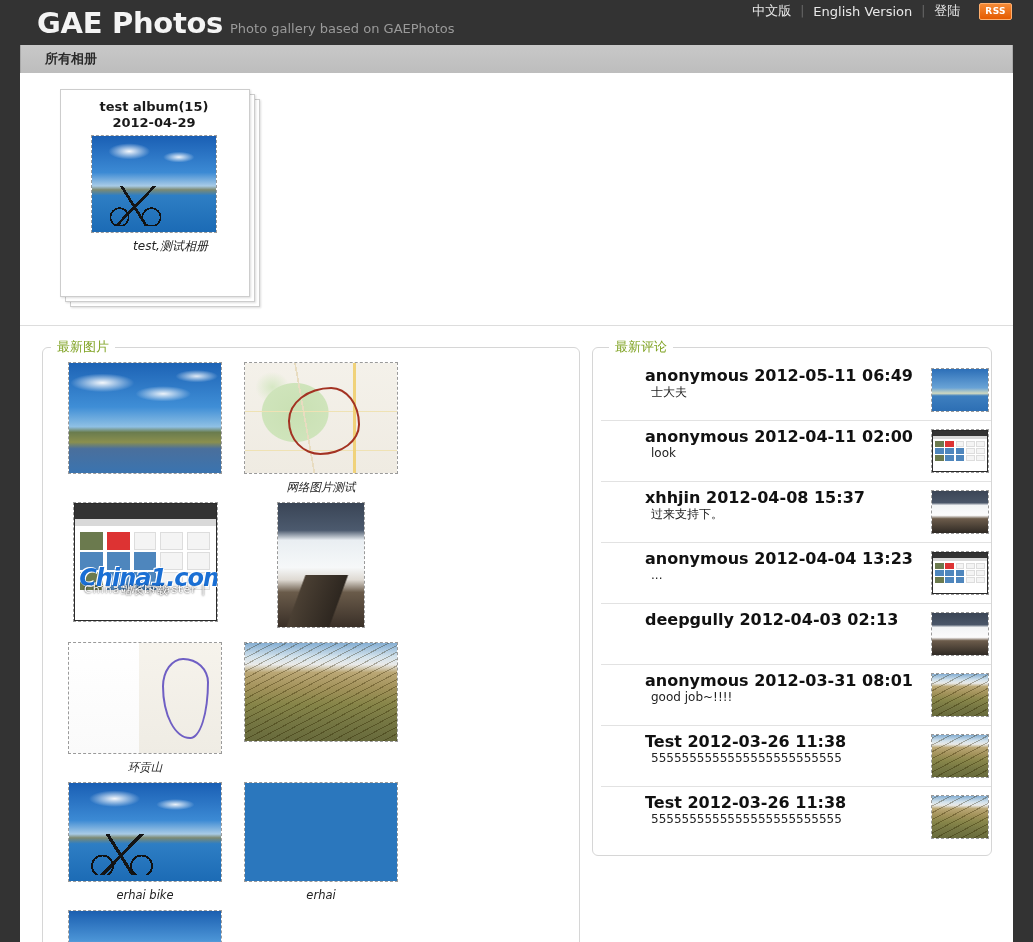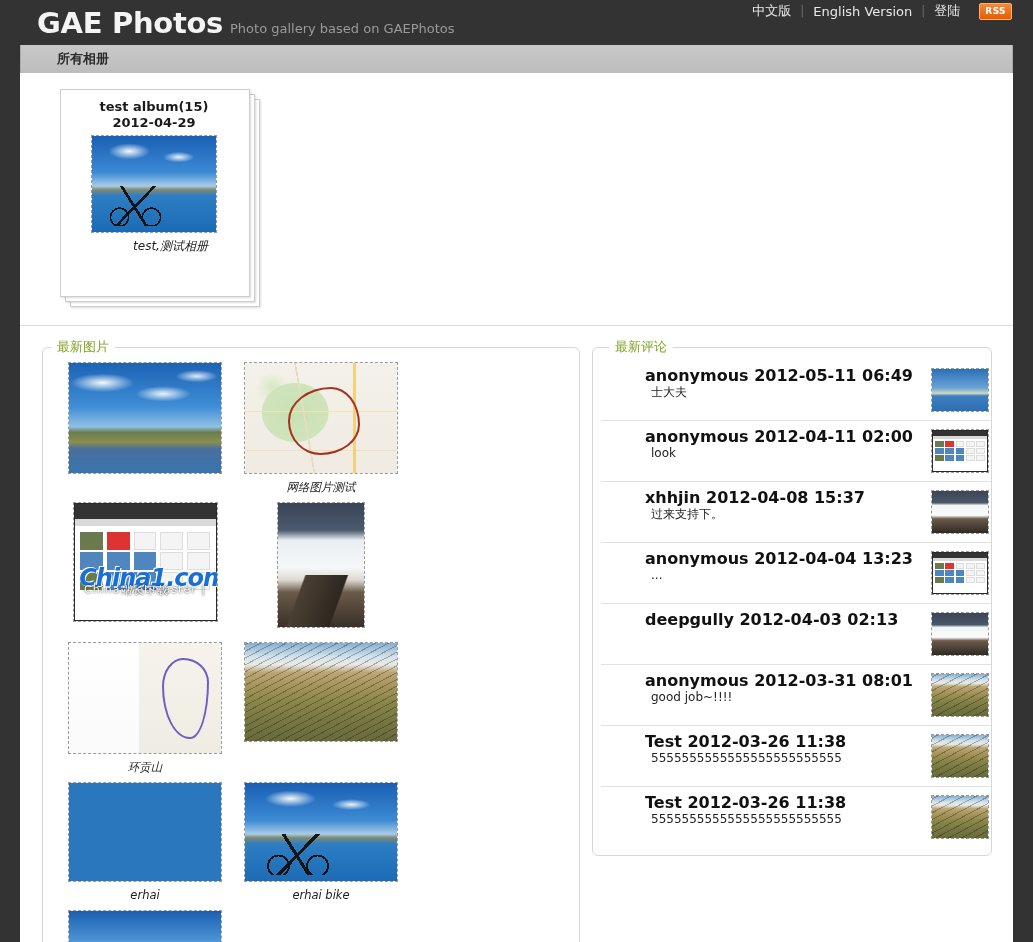--- a/index.html
+++ b/index.html
@@ -84,21 +84,21 @@
   }
   #albumbar {
     height: 28px;
     line-height: 28px;
     background: linear-gradient(#c8c8c8, #bdbdbd);
     border-left: 1px solid #aaa;
     border-right: 1px solid #aaa;
     color: #2a2a2a;
     font-size: 13px;
     font-weight: bold;
-    padding-left: 36px;
+    padding-left: 24px;
     box-sizing: border-box;
   }
 
   
   #albums {
     background: #fff;
     padding: 16px 0 18px 40px;
     min-height: 228px;
     box-sizing: border-box;
   }
@@ -589,30 +589,30 @@
 
         <div class="photo-cell">
           <span class="photo-frame" style="width:152px;height:98px;">
             <span class="art art-terrace"></span>
           </span>
           <div class="photo-cap"></div>
         </div>
 
         <div class="photo-cell">
           <span class="photo-frame" style="width:152px;height:98px;">
+            <span class="art art-erhai"></span>
+          </span>
+          <div class="photo-cap">erhai bike</div>
+        </div>
+
+        <div class="photo-cell">
+          <span class="photo-frame" style="width:152px;height:98px;">
             <span class="art art-erhai2"></span>
           </span>
           <div class="photo-cap">erhai</div>
-        </div>
-
-        <div class="photo-cell">
-          <span class="photo-frame" style="width:152px;height:98px;">
-            <span class="art art-erhai"></span>
-          </span>
-          <div class="photo-cap">erhai bike</div>
         </div>
 
         <div class="photo-cell">
           <span class="photo-frame" style="width:152px;height:98px;">
             <span class="art art-snow"></span>
           </span>
           
         </div>
 
       </div>

